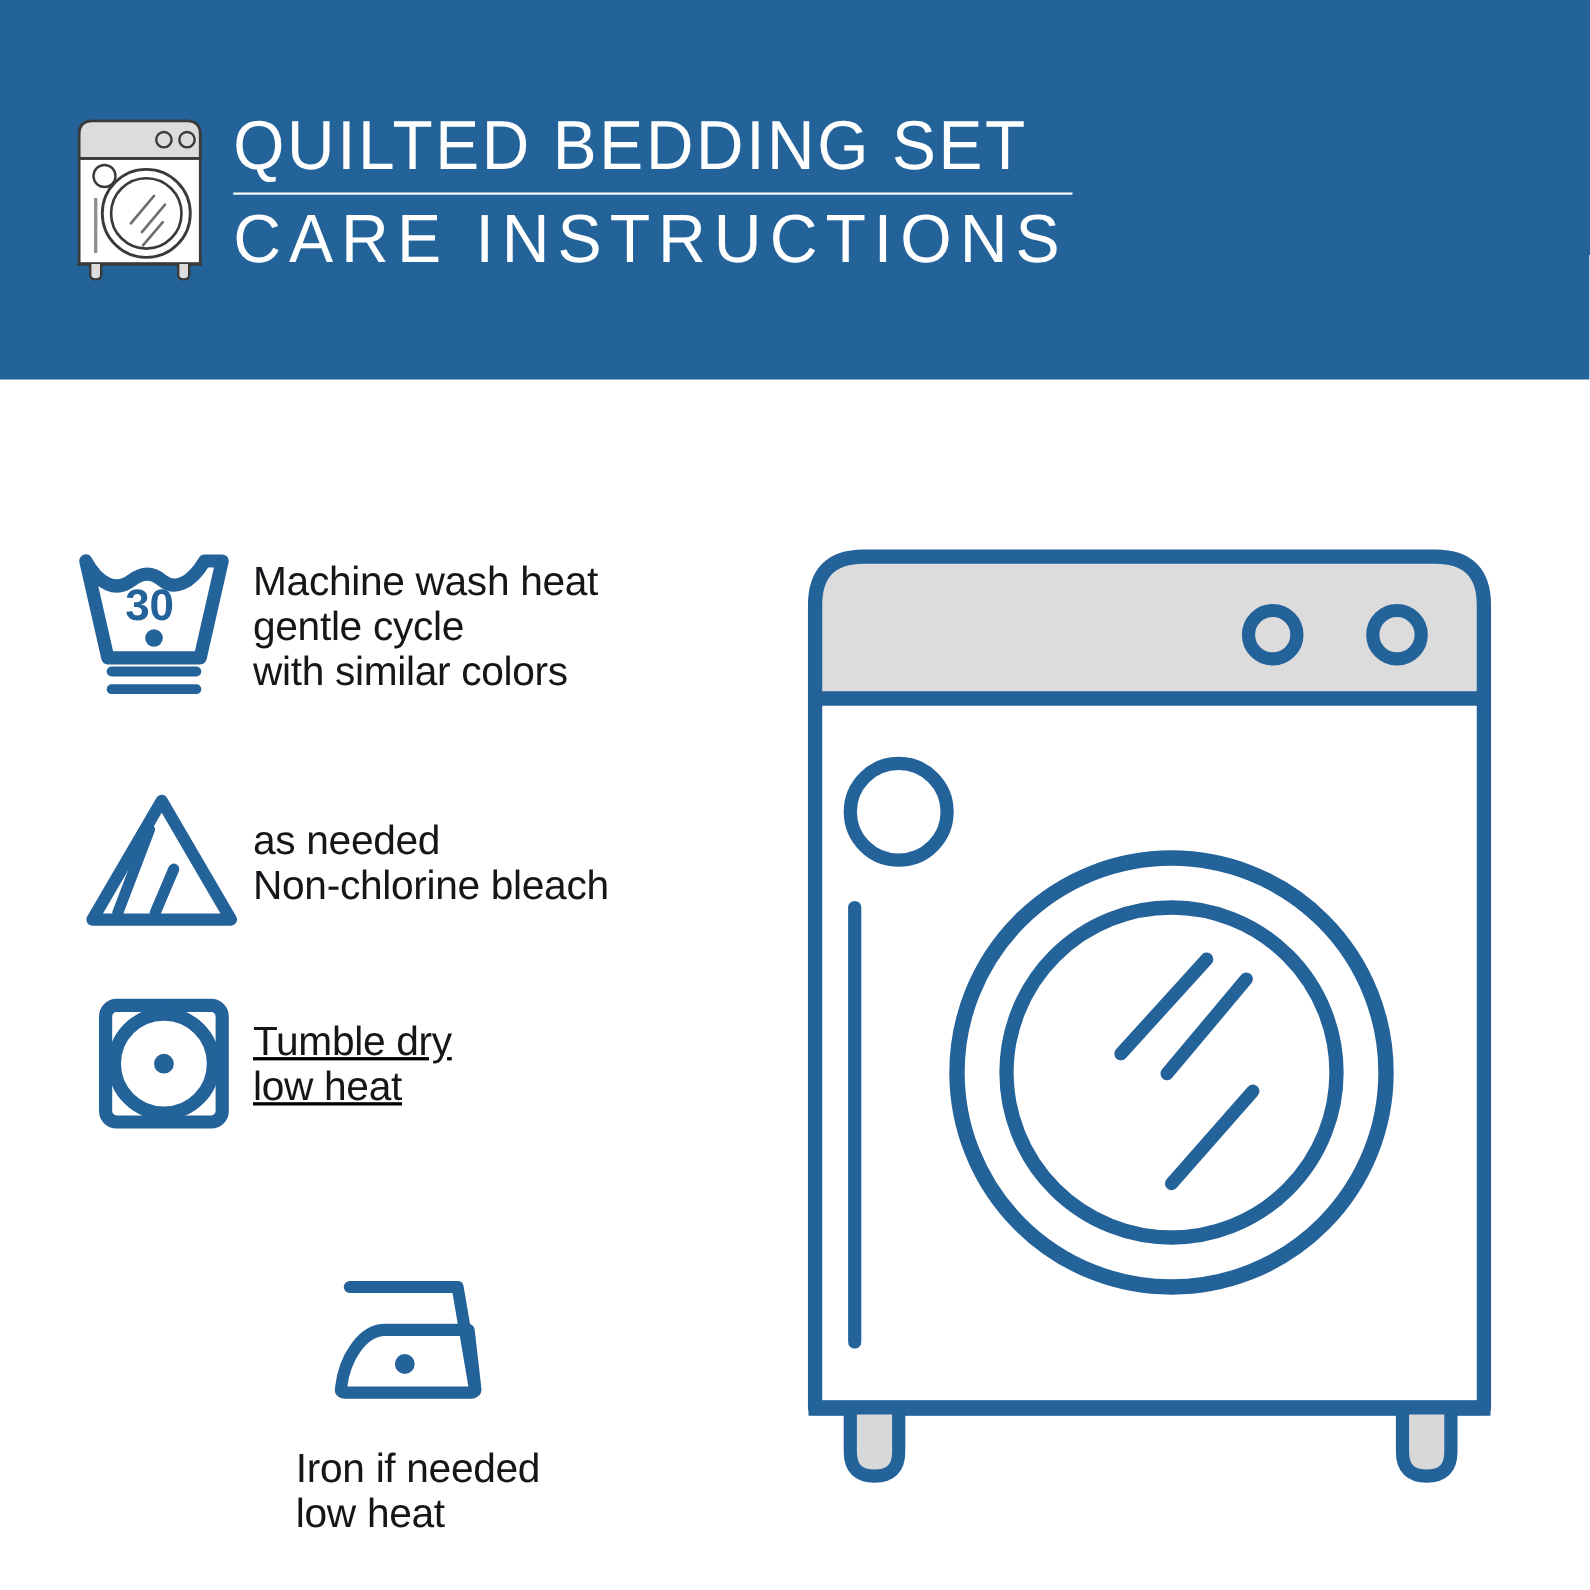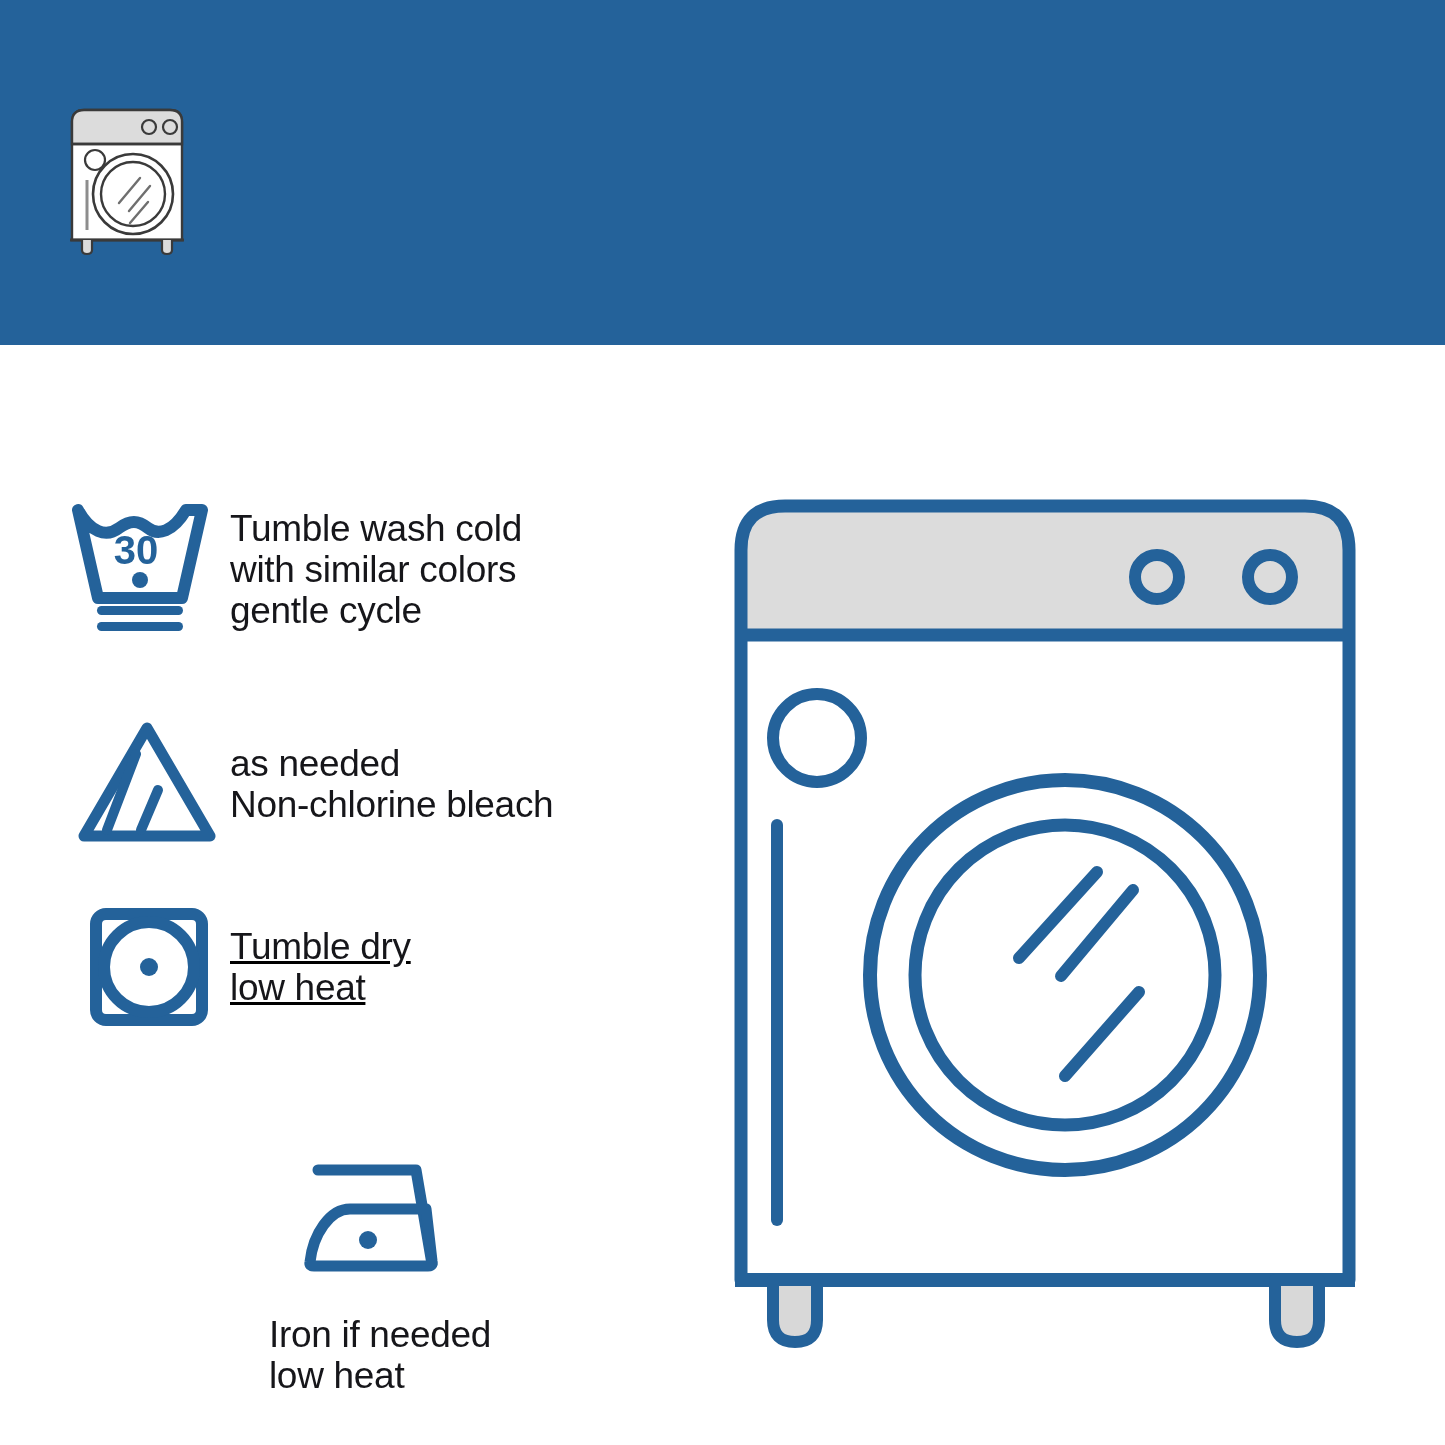--- a/index.html
+++ b/index.html
@@ -114,20 +114,25 @@
       <line x1="63" y1="107" x2="84" y2="82" stroke="#6f6f6f" stroke-width="2.4" stroke-linecap="round"></line>
       <line x1="64" y1="119" x2="82" y2="98" stroke="#6f6f6f" stroke-width="2.4" stroke-linecap="round"></line>
 
       <line x1="4" y1="136" x2="118" y2="136" stroke="#3a3a3a" stroke-width="3"></line>
 
       <path d="M16 136 V146 Q16 150 21 150 Q26 150 26 146 V136" fill="#dcdcdc" stroke="#3a3a3a" stroke-width="2.2"></path>
       <path d="M96 136 V146 Q96 150 101 150 Q106 150 106 146 V136" fill="#dcdcdc" stroke="#3a3a3a" stroke-width="2.2"></path>
     </svg>
   </div>
 
+  <div id="header-text-block">
+    <div id="title-main">QUILTED BEDDING SET</div>
+    <div id="title-divider"></div>
+    <div id="title-sub">CARE INSTRUCTIONS</div>
+  </div>
 </div>
 
 <div class="care-row" id="care-row-0">
   <div class="care-icon-box">
     <svg width="155" height="140" viewBox="0 0 155 140" xmlns="http://www.w3.org/2000/svg">
 
       <path d="M8 12
                C20 34 36 40 49 30
                C60 22 68 22 78 30
                C88 38 103 34 116 12
@@ -135,23 +140,23 @@
 
       <text x="66" y="66" font-family="'Liberation Sans', sans-serif" font-size="40" font-weight="bold" fill="#24629a" text-anchor="middle">30</text>
 
       <circle cx="70" cy="82" r="8" fill="#24629a"></circle>
 
       <rect x="27" y="108" width="86" height="9" rx="4.5" fill="#24629a"></rect>
       <rect x="27" y="124" width="86" height="9" rx="4.5" fill="#24629a"></rect>
     </svg>
   </div>
   <div class="care-label">
-    <div>Tumble wash cold</div>
+    <div>Machine wash heat</div>
+    <div>gentle cycle</div>
     <div>with similar colors</div>
-    <div>gentle cycle</div>
   </div>
 </div>
 
 <div class="care-row" id="care-row-1">
   <div class="care-icon-box">
     <svg width="155" height="130" viewBox="0 0 155 130" xmlns="http://www.w3.org/2000/svg">
 
       <path d="M77 10 L140 118 L14 118 Z" fill="none" stroke="#24629a" stroke-width="11" stroke-linejoin="round"></path>
 
       <line x1="66" y1="36" x2="37" y2="112" stroke="#24629a" stroke-width="10" stroke-linecap="round"></line>

